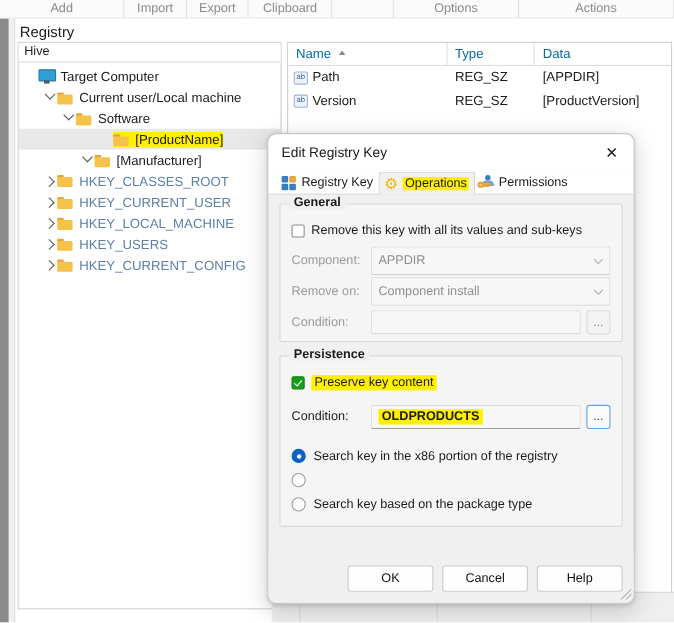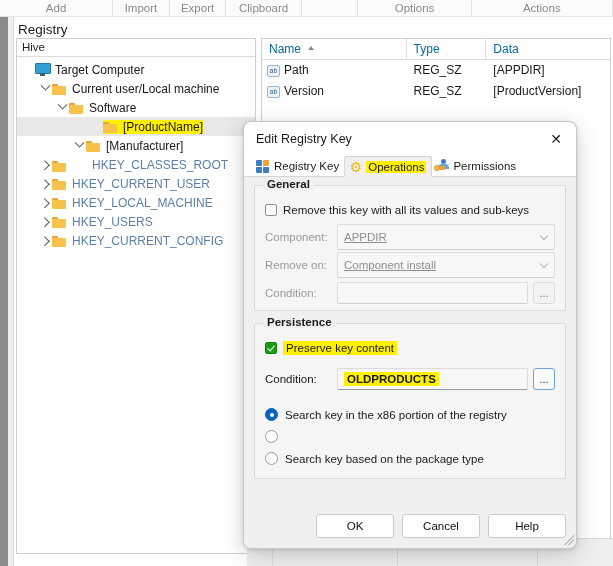--- a/index.html
+++ b/index.html
@@ -233,21 +233,21 @@
   .chk-label { font-size: 11.5px; color: #1a1a1a; }
   .chk-label.hl { background: #fff000; padding: 1px 3px; text-align: center; }
 
   .field-row { display: flex; align-items: center; height: 22px; margin-bottom: 6px; }
   .field-lbl { width: 72px; font-size: 11.5px; color: #9a9a9a; flex: 0 0 72px; }
   .field-lbl.on { color: #1a1a1a; }
   .combo {
     flex: 1; height: 22px; background: #f7f7f7;
     border: 1px solid #dcdcdc; border-bottom-color: #cfcfcf;
     border-radius: 2px; font-size: 11.5px; color: #8e8e8e;
-    display: flex; align-items: center; padding: 12px 6px; position: relative; text-decoration: underline;
+    display: flex; align-items: center; padding: 12px 6px; position: relative;
   }
   .combo .caret {
     position: absolute; right: 7px; top: 8px;
     width: 6px; height: 6px; border-right: 1.2px solid #b0b0b0;
     border-bottom: 1.2px solid #b0b0b0; transform: rotate(45deg);
   }
   .txtfield {
     flex: 1; height: 22px; background: #f7f7f7;
     border: 1px solid #dcdcdc; border-bottom: 1px solid #9a9a9a;
     border-radius: 2px; font-size: 11.5px; color: #1a1a1a;
@@ -368,21 +368,21 @@
           <span style="display: flex; align-items: center;">
             <span class="folder"></span>
             <span class="tree-label">[Manufacturer]</span>
           </span>
         </div>
         <div class="tree-row">
           <span style="width: 21px; flex: 0 0 21px;"></span>
           <span class="tw">
             <span class="chev right"></span>
           </span>
-          <span style="display: flex; align-items: flex-end; gap: 20px;">
+          <span style="display: flex; align-items: flex-start;">
             <span class="folder"></span>
             <span class="tree-label hk">HKEY_CLASSES_ROOT</span>
           </span>
         </div>
         <div class="tree-row">
           <span style="width: 21px; flex: 0 0 21px;"></span>
           <span class="tw">
             <span class="chev right"></span>
           </span>
           <span style="display: flex; align-items: center;">

